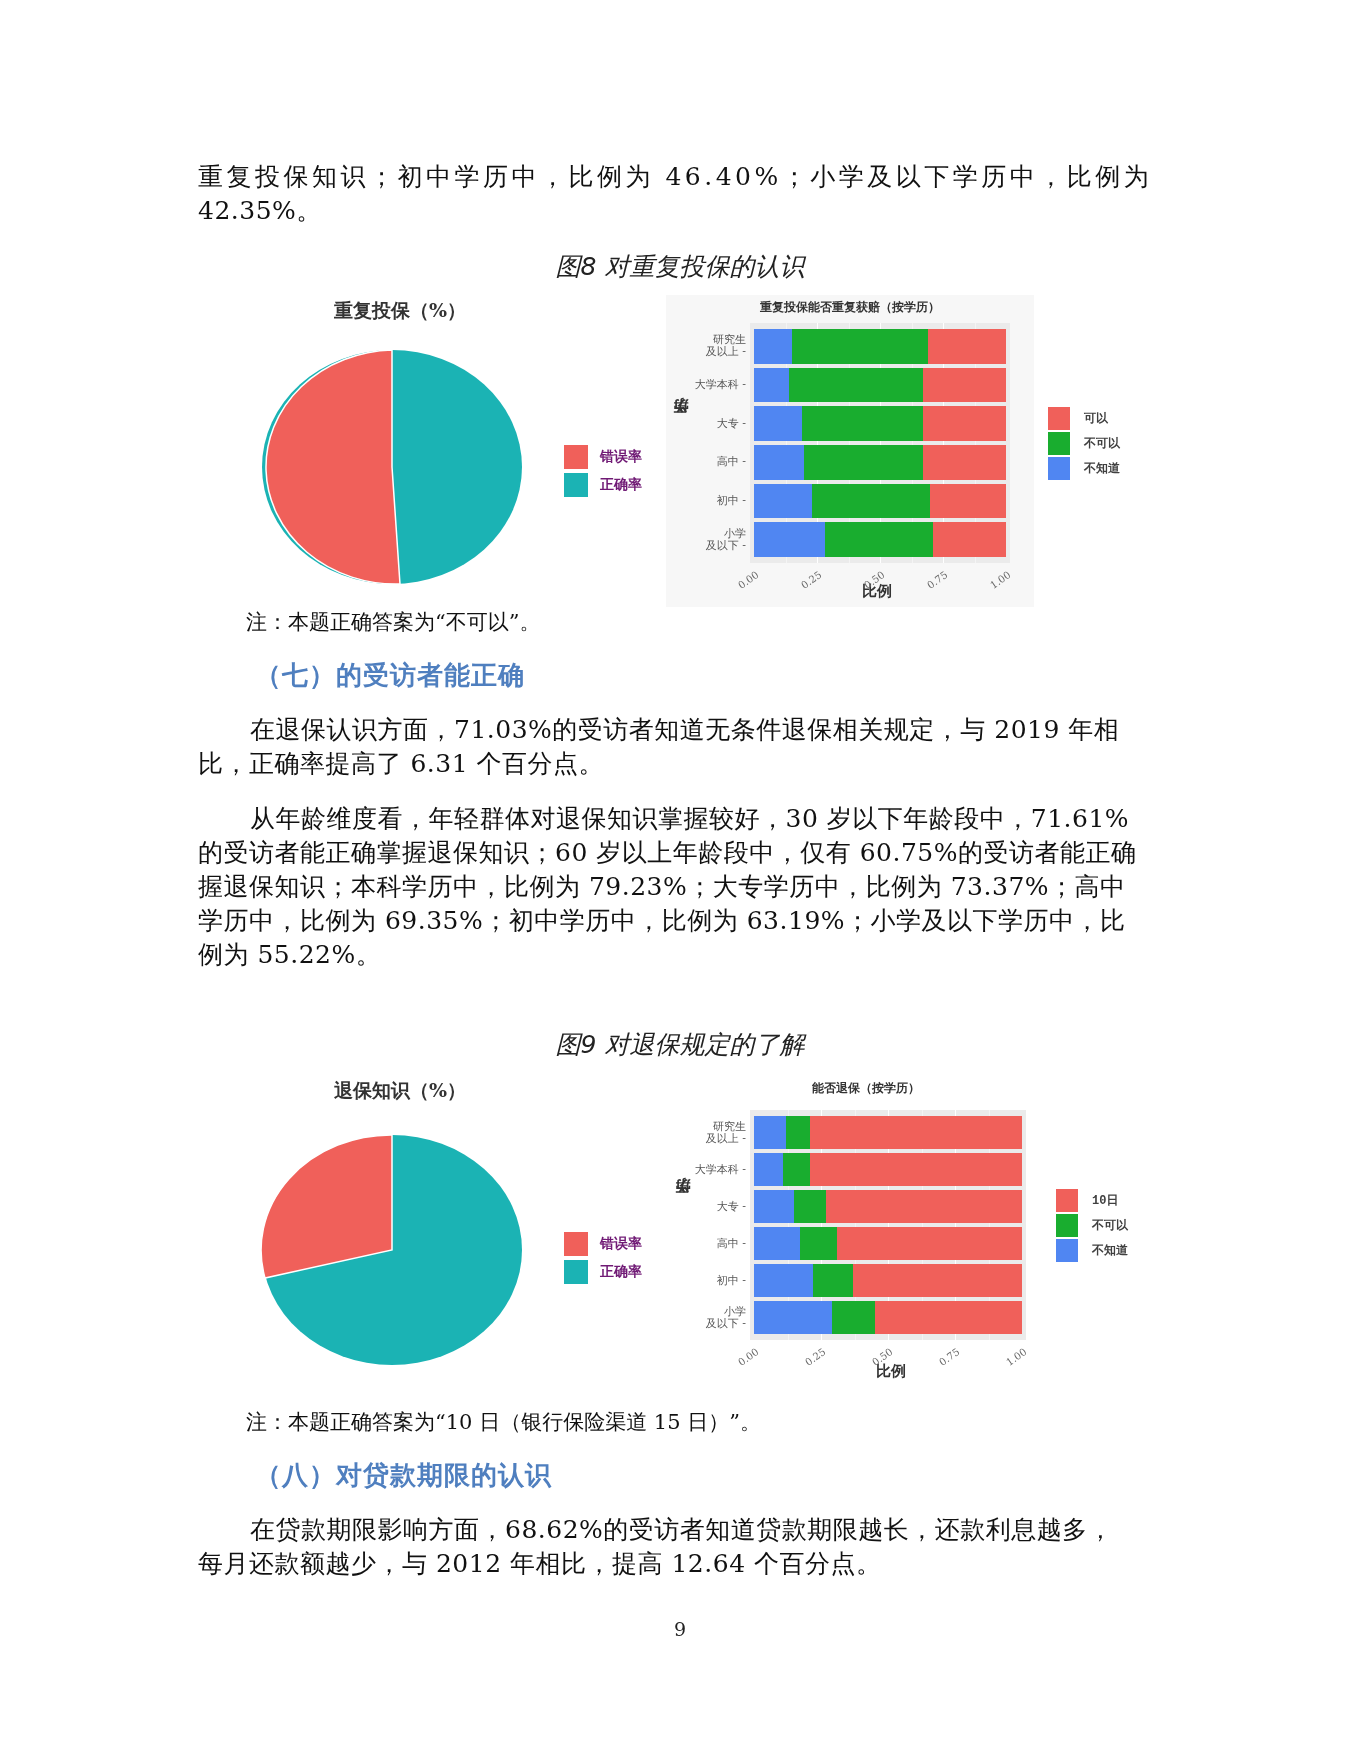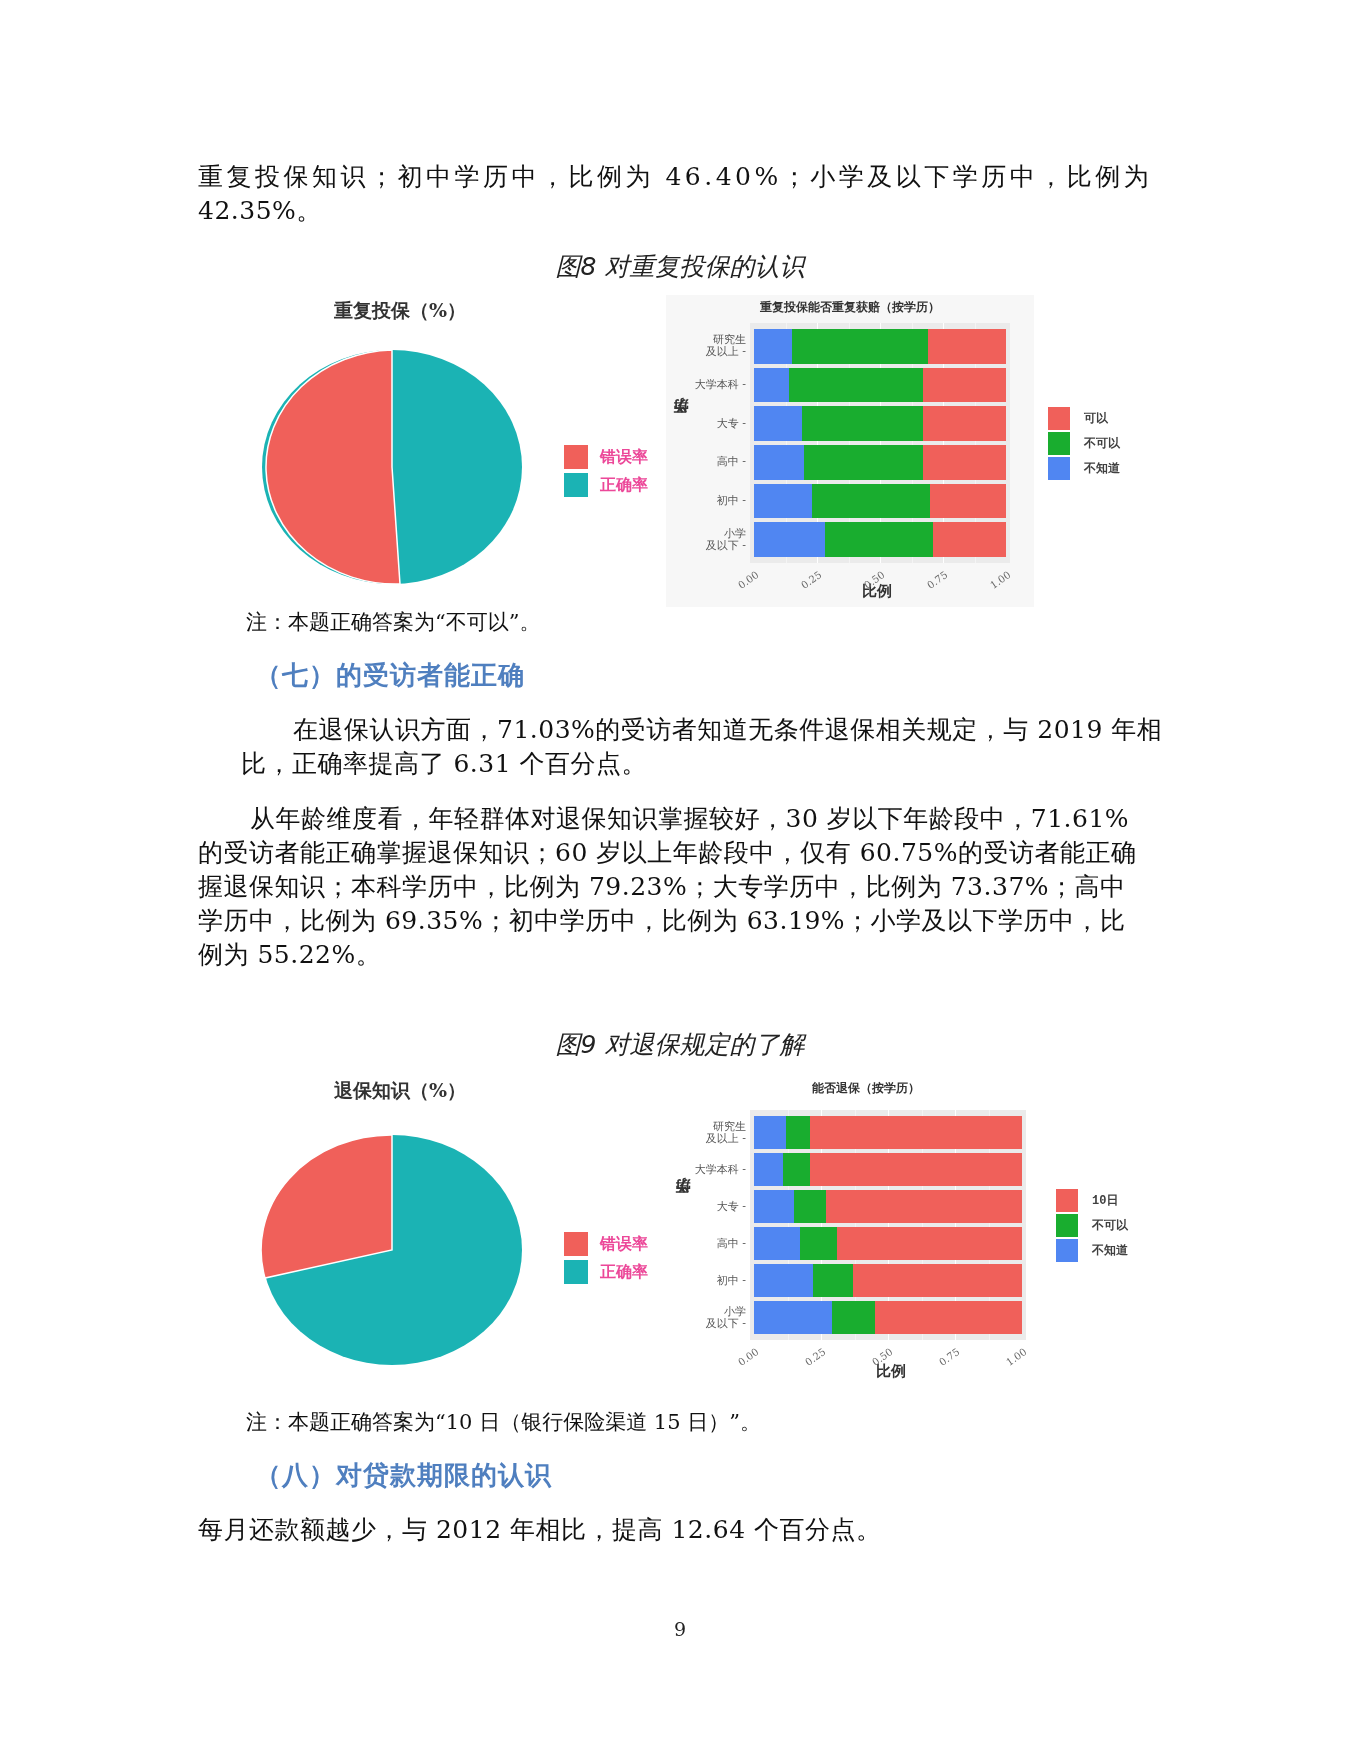--- a/index.html
+++ b/index.html
@@ -6,21 +6,21 @@
   body { width: 1360px; height: 1760px; background: #ffffff; position: relative; overflow: hidden;
          font-family: "DejaVu Serif", "Liberation Serif", serif; color: #111; }
   .abs { position: absolute; }
   .para { font-size: 25px; line-height: 34px; letter-spacing: 0.5px; color: #111; }
   .para p { margin: 0; }
   .caption { font-style: italic; font-size: 25px; color: #222; text-align: center;
              font-family: "DejaVu Sans", "Liberation Sans", sans-serif; }
   .note { font-size: 21px; color: #111; }
   .heading { font-size: 26px; font-weight: bold; color: #4f7fbf; letter-spacing: 1px; }
   .pie-title { font-size: 19px; font-weight: bold; color: #333; text-align: center; }
-  .legend { font-size: 16px; font-weight: bold; color: #ec4899; }
+  .legend { font-size: 14px; font-weight: bold; color: #701a75; }
   .legend .item { display: flex; align-items: center; margin-bottom: 4px; }
   .legend .sw { width: 24px; height: 24px; margin-right: 12px; }
   .bar-chart { background: #f7f7f7; }
   .bar-chart.white { background: #ffffff; }
   .bc-title { font-size: 12px; font-weight: bold; color: #333; text-align: center; }
   .panel { background: #ebebeb; position: absolute; }
   .row { position: absolute; left: 3px; right: 3px; display: flex; }
   .row div { height: 100%; }
   .ylab { position: absolute; font-size: 11px; color: #555; text-align: right; line-height: 12px; width: 60px; }
   .xtick { position: absolute; font-size: 10px; color: #666; transform: rotate(-35deg); transform-origin: right top; white-space: nowrap; }
@@ -130,21 +130,21 @@
   <div class="item">
       <span class="sw" style="background:#5086f2"></span>
       <span>不知道</span>
     </div>
 </div>
 
 <div class="abs note" style="left:246px; top:608px;">注：本题正确答案为“不可以”。</div>
 
 <div class="abs heading" style="left:255px; top:658px;">（七）的受访者能正确</div>
 
-<div class="abs para" style="left:198px; top:713px; width:960px;margin-left:43px;">
+<div class="abs para" style="left:198px; top:713px; width:960px;">
   <p style="text-indent:52px;">在退保认识方面，71.03%的受访者知道无条件退保相关规定，与 2019 年相</p>
   <p>比，正确率提高了 6.31 个百分点。</p>
 </div>
 <div class="abs para" style="left:198px; top:802px; width:960px;">
   <p style="text-indent:52px;">从年龄维度看，年轻群体对退保知识掌握较好，30 岁以下年龄段中，71.61%</p>
   <p>的受访者能正确掌握退保知识；60 岁以上年龄段中，仅有 60.75%的受访者能正确</p>
   <p>握退保知识；本科学历中，比例为 79.23%；大专学历中，比例为 73.37%；高中</p>
   <p>学历中，比例为 69.35%；初中学历中，比例为 63.19%；小学及以下学历中，比</p>
   <p>例为 55.22%。</p>
 </div>
@@ -241,16 +241,17 @@
       <span class="sw" style="background:#5086f2"></span>
       <span>不知道</span>
     </div>
 </div>
 
 <div class="abs note" style="left:246px; top:1408px;">注：本题正确答案为“10 日（银行保险渠道 15 日）”。</div>
 
 <div class="abs heading" style="left:255px; top:1458px;">（八）对贷款期限的认识</div>
 
 <div class="abs para" style="left:198px; top:1513px; width:960px;">
+  <p style="text-indent:52px;">在贷款期限影响方面，68.62%的受访者知道贷款期限越长，还款利息越多，</p>
   <p>每月还款额越少，与 2012 年相比，提高 12.64 个百分点。</p>
 </div>
 
 <div class="abs pagenum" style="left:0; width:1360px; top:1618px;">9</div>
 
 </body></html>

